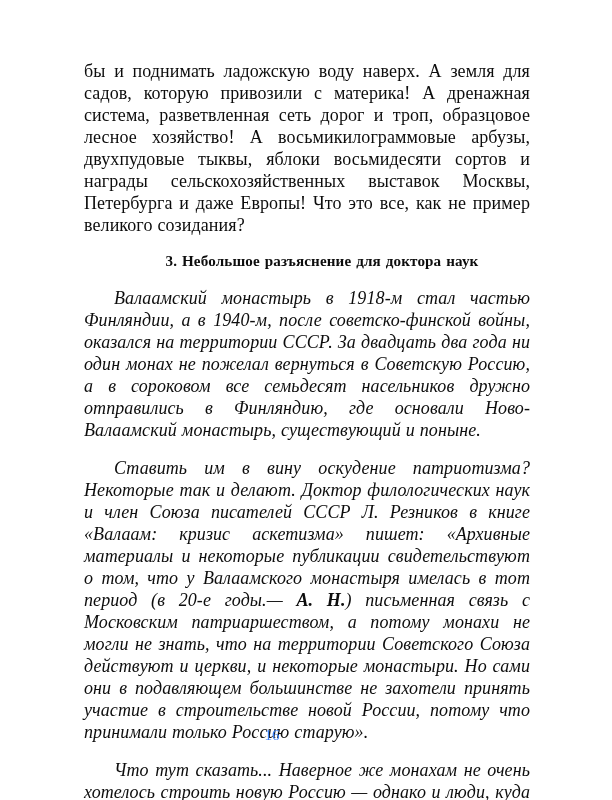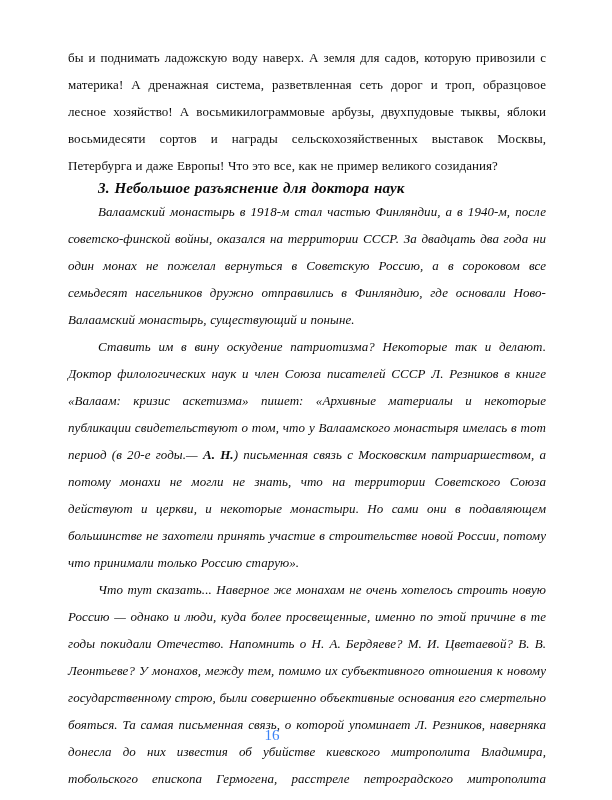--- a/index.html
+++ b/index.html
@@ -27,23 +27,23 @@
   }
 
   #text-column {
     position: absolute;
     left: 68px;
     top: 44px;
     width: 478px;
   }
 
   .para {
-    margin: 0;
-    font-size: 13px;
-    line-height: 27px;
+    margin: 16px;
+    font-size: 18px;
+    line-height: 22px;
     text-align: justify;
     text-justify: inter-word;
     text-indent: 0;
     hyphens: none;
     word-spacing: 0.02em;
     letter-spacing: 0.005em;
   }
 
   
   .para.cont {
@@ -55,24 +55,23 @@
     text-indent: 30px;
     font-style: italic;
   }
 
   .heading {
     margin: 0;
     font-size: 15.1px;
     line-height: 19.05px;
     font-weight: bold;
     text-indent: 30px;
-    text-align: left;
+    text-align: center;
     letter-spacing: 0.01em;
     word-spacing: 0.06em;
-    font-style: italic;
   }
 
   .editor-initials {
     font-weight: bold;
   }
 
   #folio {
     position: absolute;
     left: 0;
     top: 726px;

